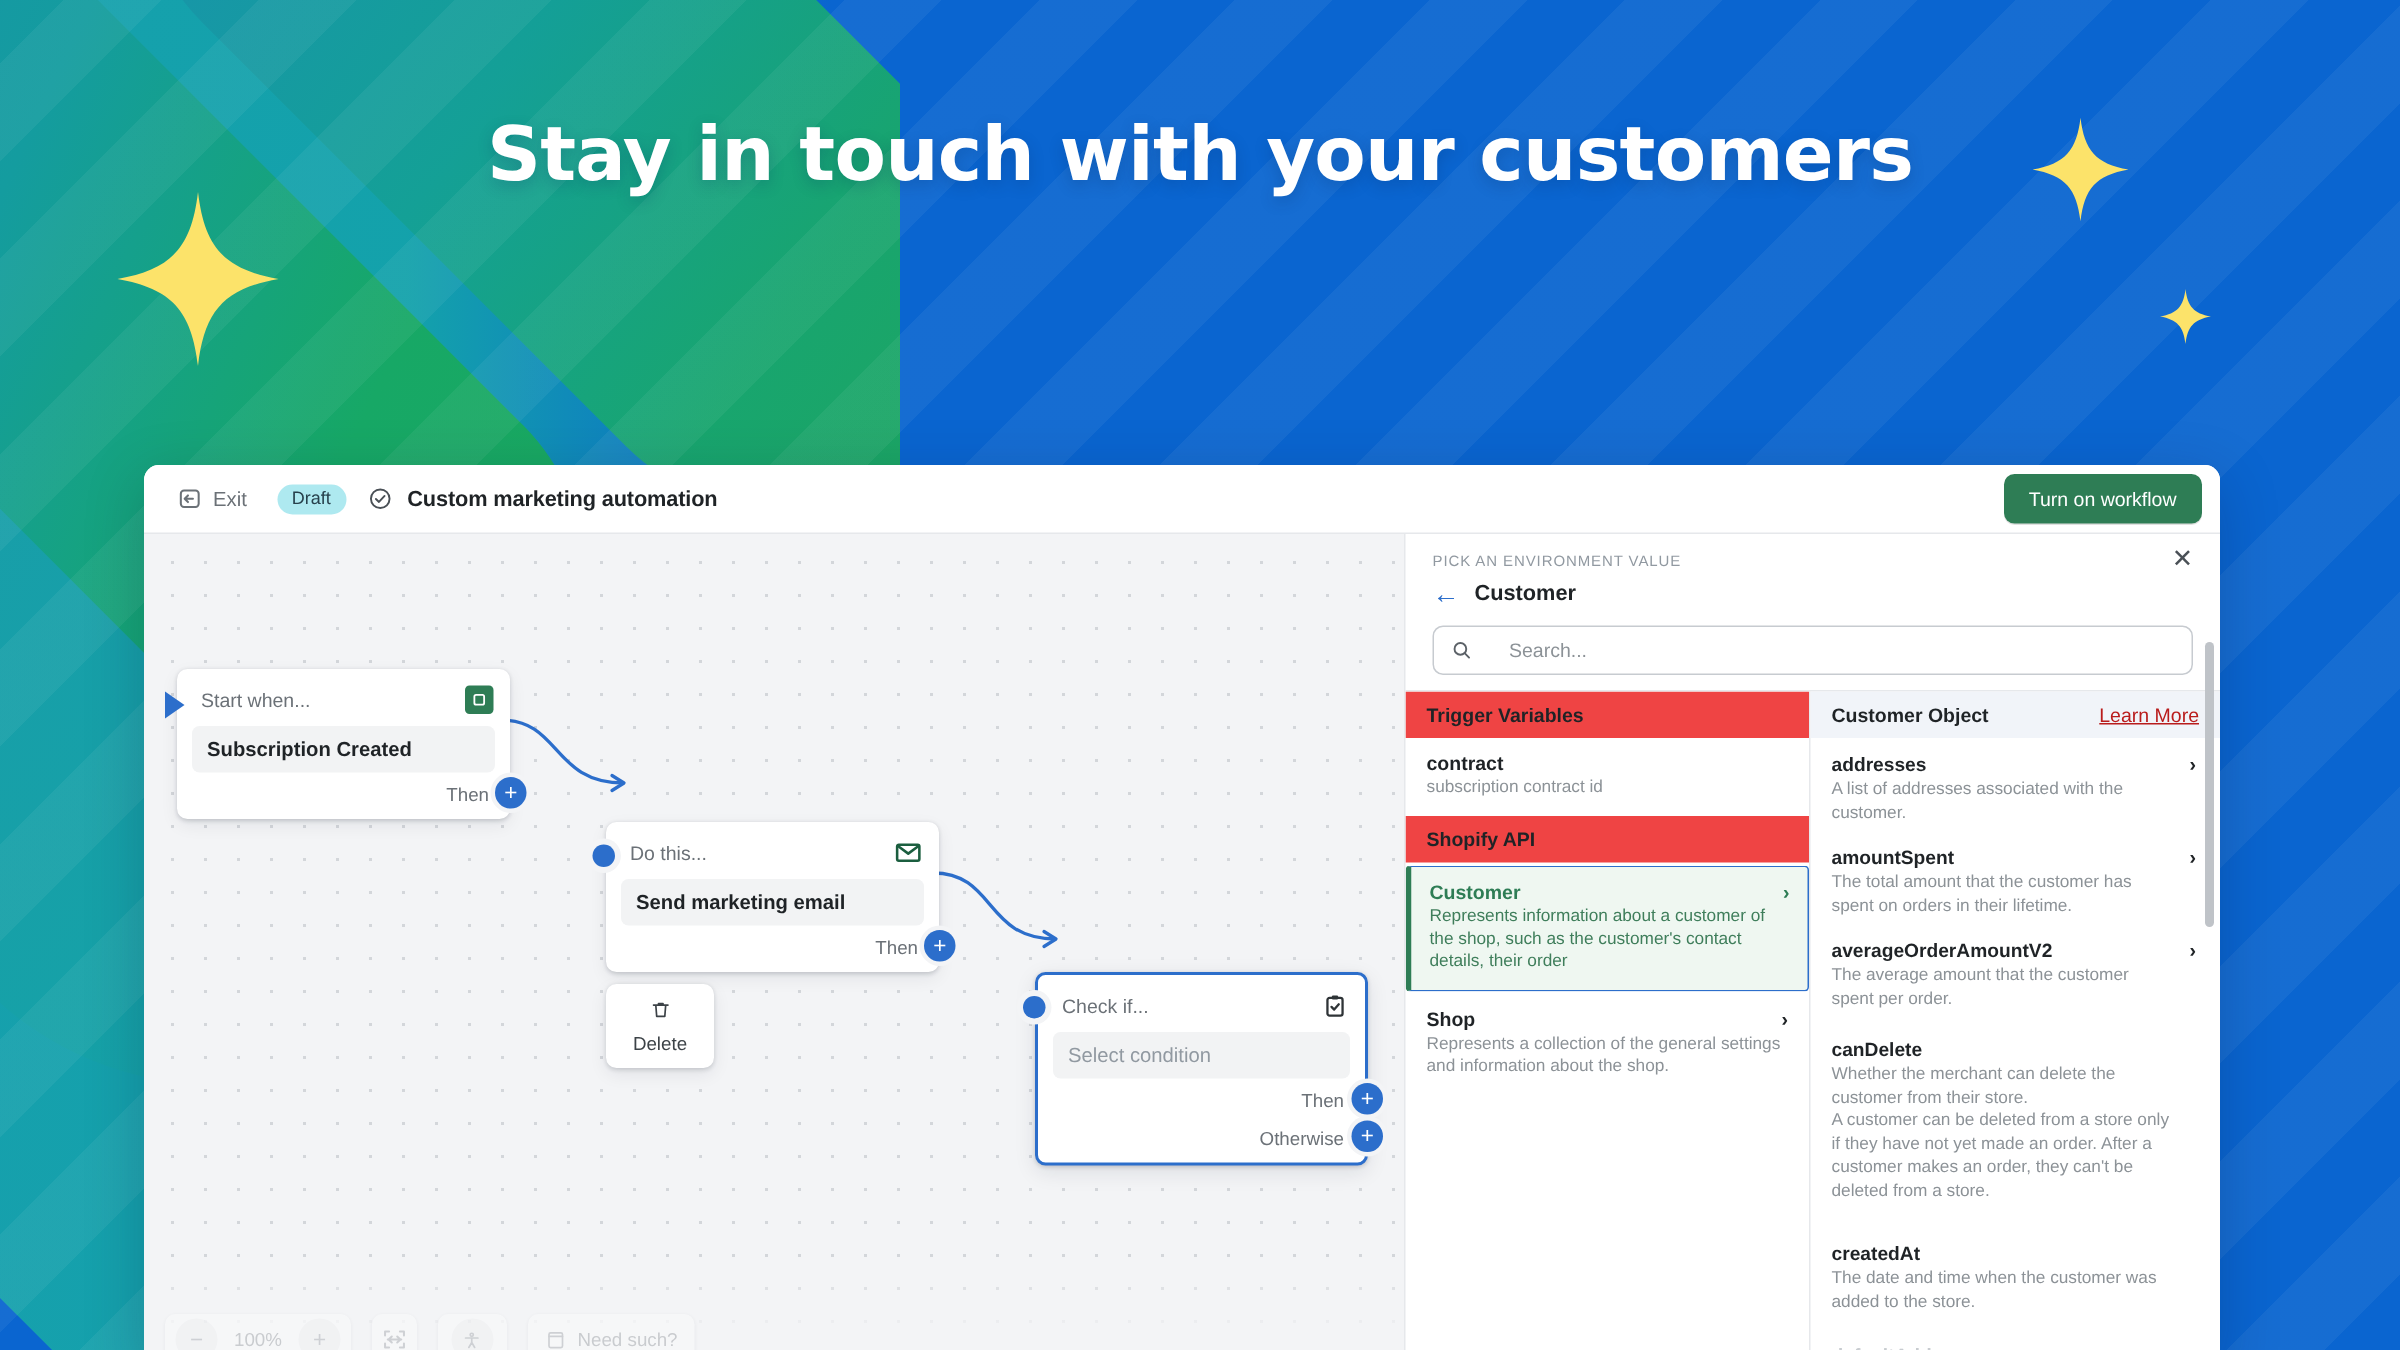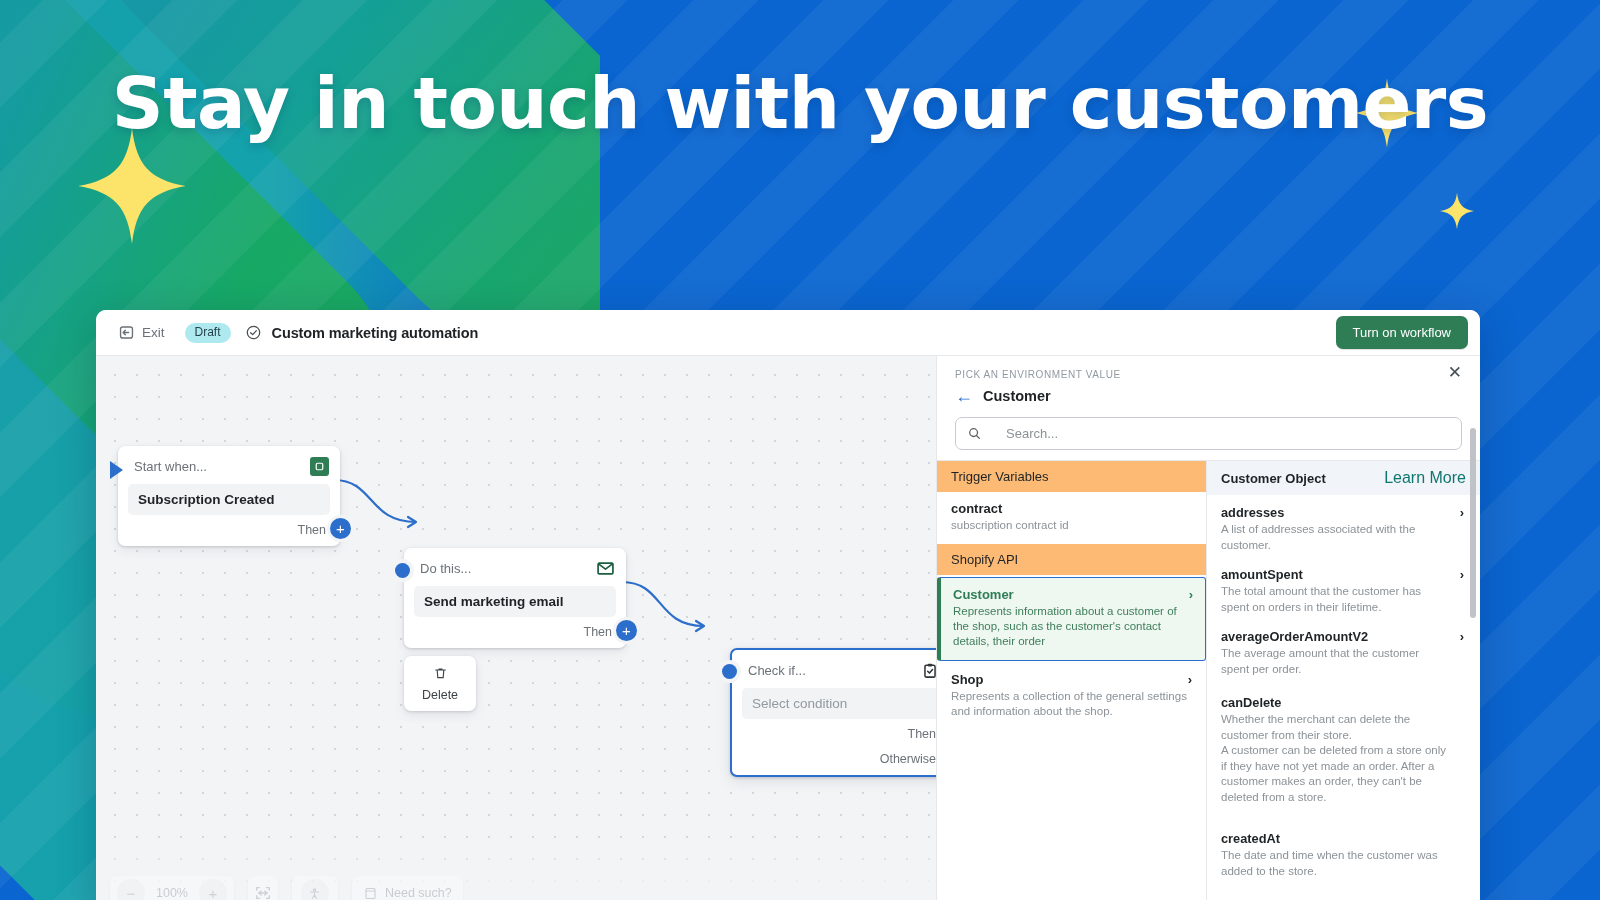--- a/index.html
+++ b/index.html
@@ -71,21 +71,21 @@
   .sp-svg { position: absolute; pointer-events: none; }
 
   
   .headline {
     position: absolute;
     left: 0; right: 0; top: 68px;
     text-align: center;
     color: #ffffff;
     font-family: "DejaVu Sans", sans-serif;
     font-weight: 700;
-    font-size: 72px;
+    font-size: 50px;
     line-height: 70px;
     letter-spacing: -0.5px;
     text-shadow: 0 3px 10px rgba(0,40,90,0.22);
     z-index: 5;
   }
 
   
   .app {
     position: absolute;
     left: 96px; top: 310px;
@@ -296,23 +296,23 @@
   .search-box input::placeholder { color: #8C9297; }
 
   .cols { display: flex; flex: 1; min-height: 0; border-top: 1px solid #E6E8EB; }
   .col-left {
     width: 270px; border-right: 1px solid #E6E8EB;
     overflow: hidden; position: relative;
   }
   .col-right { flex: 1; overflow: hidden; position: relative; }
 
   .sec-head {
-    background: #fdba74;
+    background: #ef4444;
     padding: 8px 14px;
-    font-size: 13px; font-weight: 400; color: #1F2326;
+    font-size: 13px; font-weight: 700; color: #1F2326;
   }
   .item { padding: 9px 14px 11px; cursor: pointer; }
   .item-title { font-size: 13px; font-weight: 700; color: #1F2326; }
   .item-desc { font-size: 11.5px; color: #8C9297; line-height: 15px; margin-top: 2px; }
   .item-row { display: flex; align-items: flex-start; }
   .item-row .chev { color: #1F2326; font-size: 13px; font-weight: 700; margin-left: auto; padding-left: 8px; }
 
   .item.active {
     background: #EFF7F1;
     border: 1px solid #2C6ECB;
@@ -325,22 +325,22 @@
   .item.active .item-desc { color: #3F7E5B; }
   .item.active .chev { color: #2E7D55; }
 
   .obj-head {
     background: #F1F4F9;
     display: flex; align-items: center;
     padding: 8px 14px;
   }
   .obj-head .t { font-size: 13px; font-weight: 700; color: #1F2326; }
   .obj-head .learn {
-    margin-left: auto; font-size: 16px; color: #0f766e;
-    cursor: pointer;
+    margin-left: auto; font-size: 13px; color: #b91c1c;
+    text-decoration: underline; cursor: pointer;
   }
   .prop { padding: 10px 16px 4px 14px; cursor: pointer; }
   .prop-title-row { display: flex; align-items: flex-end; }
   .prop-title { font-size: 12.8px; font-weight: 700; color: #1F2326; }
   .prop-chev { margin-left: auto; color: #1F2326; font-size: 13px; font-weight: 700; padding-left: 10px; }
   .prop-desc { font-size: 11.5px; color: #8C9297; line-height: 15.5px; margin-top: 2px; padding-right: 16px; }
   .prop.faded .prop-title { color: #C8CCD0; }
   .prop.faded .prop-chev { color: #C8CCD0; }
   .drawer-scroll {
     position: absolute; right: 4px; top: 72px;
@@ -447,21 +447,21 @@
           </div>
         </div>
 
         <div class="delete-card" style="left:308px; top:300px;">
           <svg viewBox="0 0 20 20" width="15" height="15" fill="none" stroke="#3C4247" stroke-width="1.5">
             <path d="M3.6 5.4h12.8M8 5.2V4h4v1.2M5.6 5.4l.8 10.1h7.2l.8-10.1" stroke-linecap="round" stroke-linejoin="round"></path>
           </svg>
           <div class="lbl">Delete</div>
         </div>
 
-        <div class="node selected" style="left:594px; top:292px;margin-left:40px;">
+        <div class="node selected" style="left:594px; top:292px;">
           <div class="dot-in" style="left:-10px; top:14px;"></div>
           <div class="node-head">
             <span class="node-head-label">Check if...</span>
             <span class="node-ico">
               <svg viewBox="0 0 20 20" width="18" height="18" fill="none" stroke="#2F3437" stroke-width="1.7">
                 <rect x="4.4" y="3.6" width="11.2" height="13.2" rx="1.6"></rect>
                 <rect x="7.6" y="1.9" width="4.8" height="3" rx="1" fill="#2F3437" stroke="none"></rect>
                 <path d="M7.4 10.3l2 2 3.4-3.9" stroke-linecap="round" stroke-linejoin="round"></path>
               </svg>
             </span>

